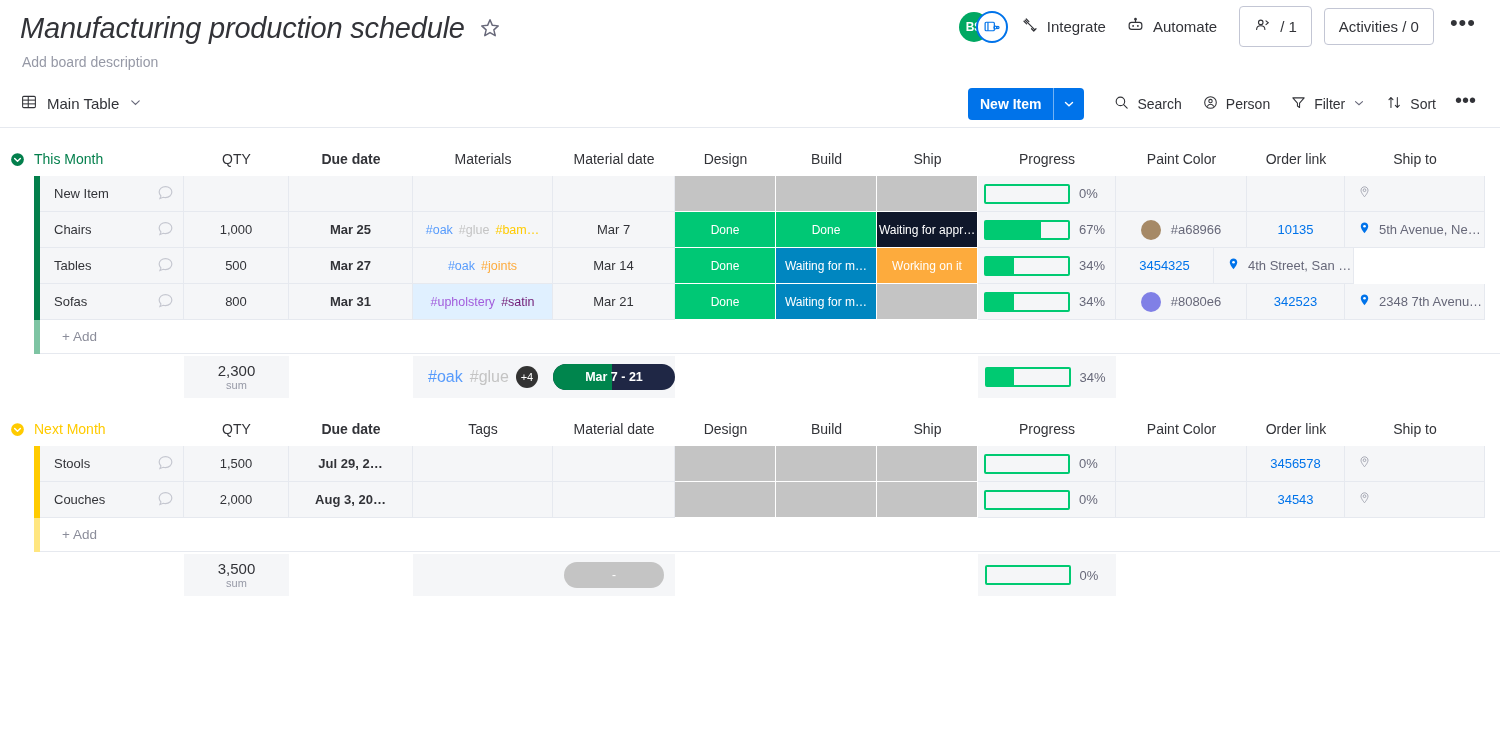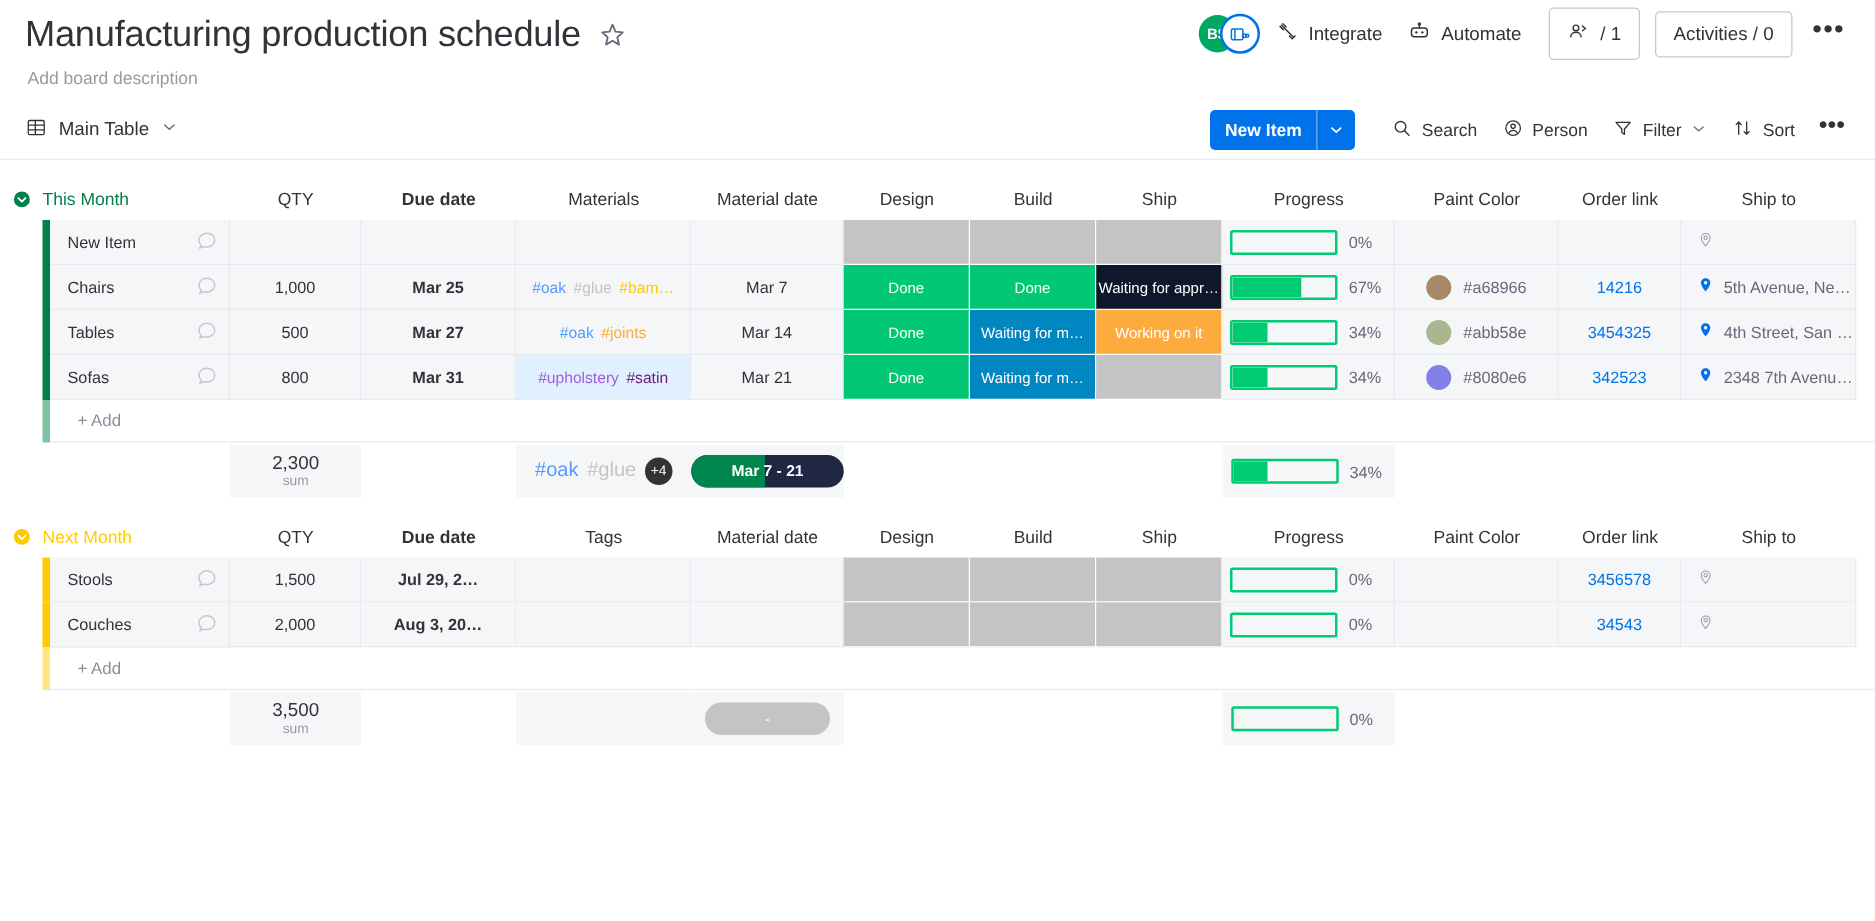--- a/index.html
+++ b/index.html
@@ -11,21 +11,21 @@
     font-family: "Liberation Sans", sans-serif;
     color: #323338;
     overflow: hidden;
   }
 
   
   .board-header { position: relative; padding: 10px 20px 0 20px; }
   .title-row { display: flex; align-items: center; gap: 14px; }
   .board-title {
     font-size: 29px; font-weight: 400; color: #323338;
-    letter-spacing: -0.2px; line-height: 36px;
+    letter-spacing: -0.2px; line-height: 36px; font-style: italic;
   }
   .star-icon { width: 22px; height: 22px; color: #676879; flex: 0 0 auto; }
   .board-desc {
     font-size: 14px; color: #9699a6; margin-top: 8px; margin-left: 2px;
     cursor: pointer;
   }
 
   .header-right {
     position: absolute; right: 14px; top: 6px;
     display: flex; align-items: center; gap: 0;
@@ -414,21 +414,21 @@
         <div class="c-prog cell progress">
           <div class="pbar">
             <div class="pfill" style="width:67%"></div>
           </div>
           <span class="ppct">67%</span>
         </div>
         <div class="c-paint cell paint">
           <span class="swatch" style="background:#a68966"></span>
           <span class="paint-label">#a68966</span>
         </div>
-        <div class="c-link cell link">14216</div>
+        <div class="c-link cell link">10135</div>
         <div class="c-ship cell ship">
           <span><svg viewBox="0 0 24 24" width="15" height="15" fill="#0073ea">
               <path d="M12 2.5c-3.3 0-6 2.6-6 5.9 0 4.4 6 11.1 6 11.1s6-6.7 6-11.1c0-3.3-2.7-5.9-6-5.9z"></path>
               <circle cx="12" cy="8.3" r="2.1" fill="#fff"></circle>
             </svg></span>
           <span class="addr">5th Avenue, Ne…</span>
         </div>
       </div>
       <div class="grid-row">
         <div class="col-bar-pad"></div>
@@ -447,24 +447,20 @@
         </div>
         <div class="c-matd cell">Mar 14</div>
         <div class="c-stat cell status" style="background:#00c875">Done</div>
         <div class="c-stat cell status" style="background:#0086c0">Waiting for m…</div>
         <div class="c-stat cell status" style="background:#fdab3d">Working on it</div>
         <div class="c-prog cell progress">
           <div class="pbar">
             <div class="pfill" style="width:34%"></div>
           </div>
           <span class="ppct">34%</span>
-        </div>
-        <div class="c-paint cell paint">
-          <span class="swatch" style="background:#abb58e"></span>
-          <span class="paint-label">#abb58e</span>
         </div>
         <div class="c-link cell link">3454325</div>
         <div class="c-ship cell ship">
           <span><svg viewBox="0 0 24 24" width="15" height="15" fill="#0073ea">
               <path d="M12 2.5c-3.3 0-6 2.6-6 5.9 0 4.4 6 11.1 6 11.1s6-6.7 6-11.1c0-3.3-2.7-5.9-6-5.9z"></path>
               <circle cx="12" cy="8.3" r="2.1" fill="#fff"></circle>
             </svg></span>
           <span class="addr">4th Street, San …</span>
         </div>
       </div>

